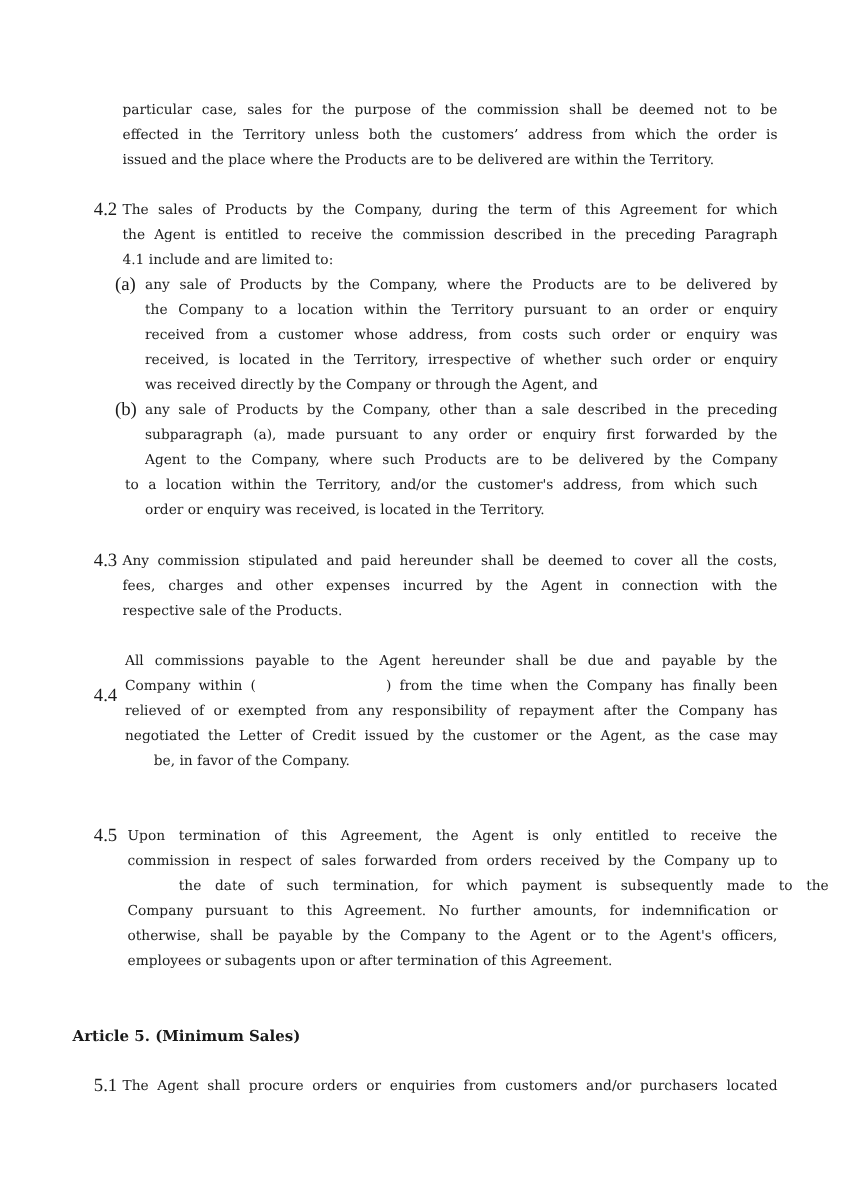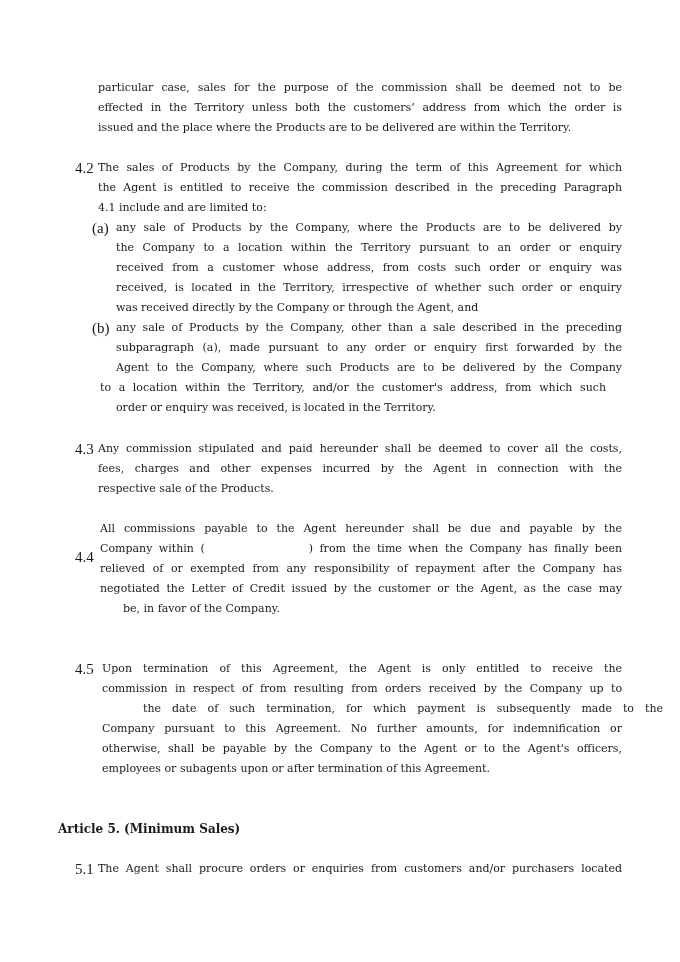--- a/index.html
+++ b/index.html
@@ -57,21 +57,21 @@
   <div class="line" style="left:100px;top:519px;width:522px;">All commissions payable to the Agent hereunder shall be due and payable by the</div>
   <div class="line" style="left:100px;top:539px;width:522px;white-space:pre;">Company within (                ) from the time when the Company has finally been</div>
   <div class="line" style="left:100px;top:559px;width:522px;">relieved of or exempted from any responsibility of repayment after the Company has</div>
   <div class="line" style="left:100px;top:579px;width:522px;">negotiated the Letter of Credit issued by the customer or the Agent, as the case may</div>
   <div class="line last" style="left:100px;top:599px;width:522px;margin-left:23px;">be, in favor of the Company.</div>
 </div>
 
 <div>
   <span class="num" style="left:75px;top:659px;">4.5</span>
   <div class="line" style="left:102px;top:659px;width:520px;">Upon termination of this Agreement, the Agent is only entitled to receive the</div>
-  <div class="line" style="left:102px;top:679px;width:520px;">commission in respect of from resulting from orders received by the Company up to</div>
+  <div class="line" style="left:102px;top:679px;width:520px;">commission in respect of sales forwarded from orders received by the Company up to</div>
   <div class="line" style="left:102px;top:699px;width:520px;margin-left:41px;">the date of such termination, for which payment is subsequently made to the</div>
   <div class="line" style="left:102px;top:719px;width:520px;">Company pursuant to this Agreement. No further amounts, for indemnification or</div>
   <div class="line" style="left:102px;top:739px;width:520px;">otherwise, shall be payable by the Company to the Agent or to the Agent's officers,</div>
   <div class="line last" style="left:102px;top:759px;width:520px;">employees or subagents upon or after termination of this Agreement.</div>
 </div>
 
 <div class="heading" style="top:819px;">Article 5. (Minimum Sales)</div>
 
 <div>
   <span class="num" style="left:75px;top:859px;">5.1</span>

